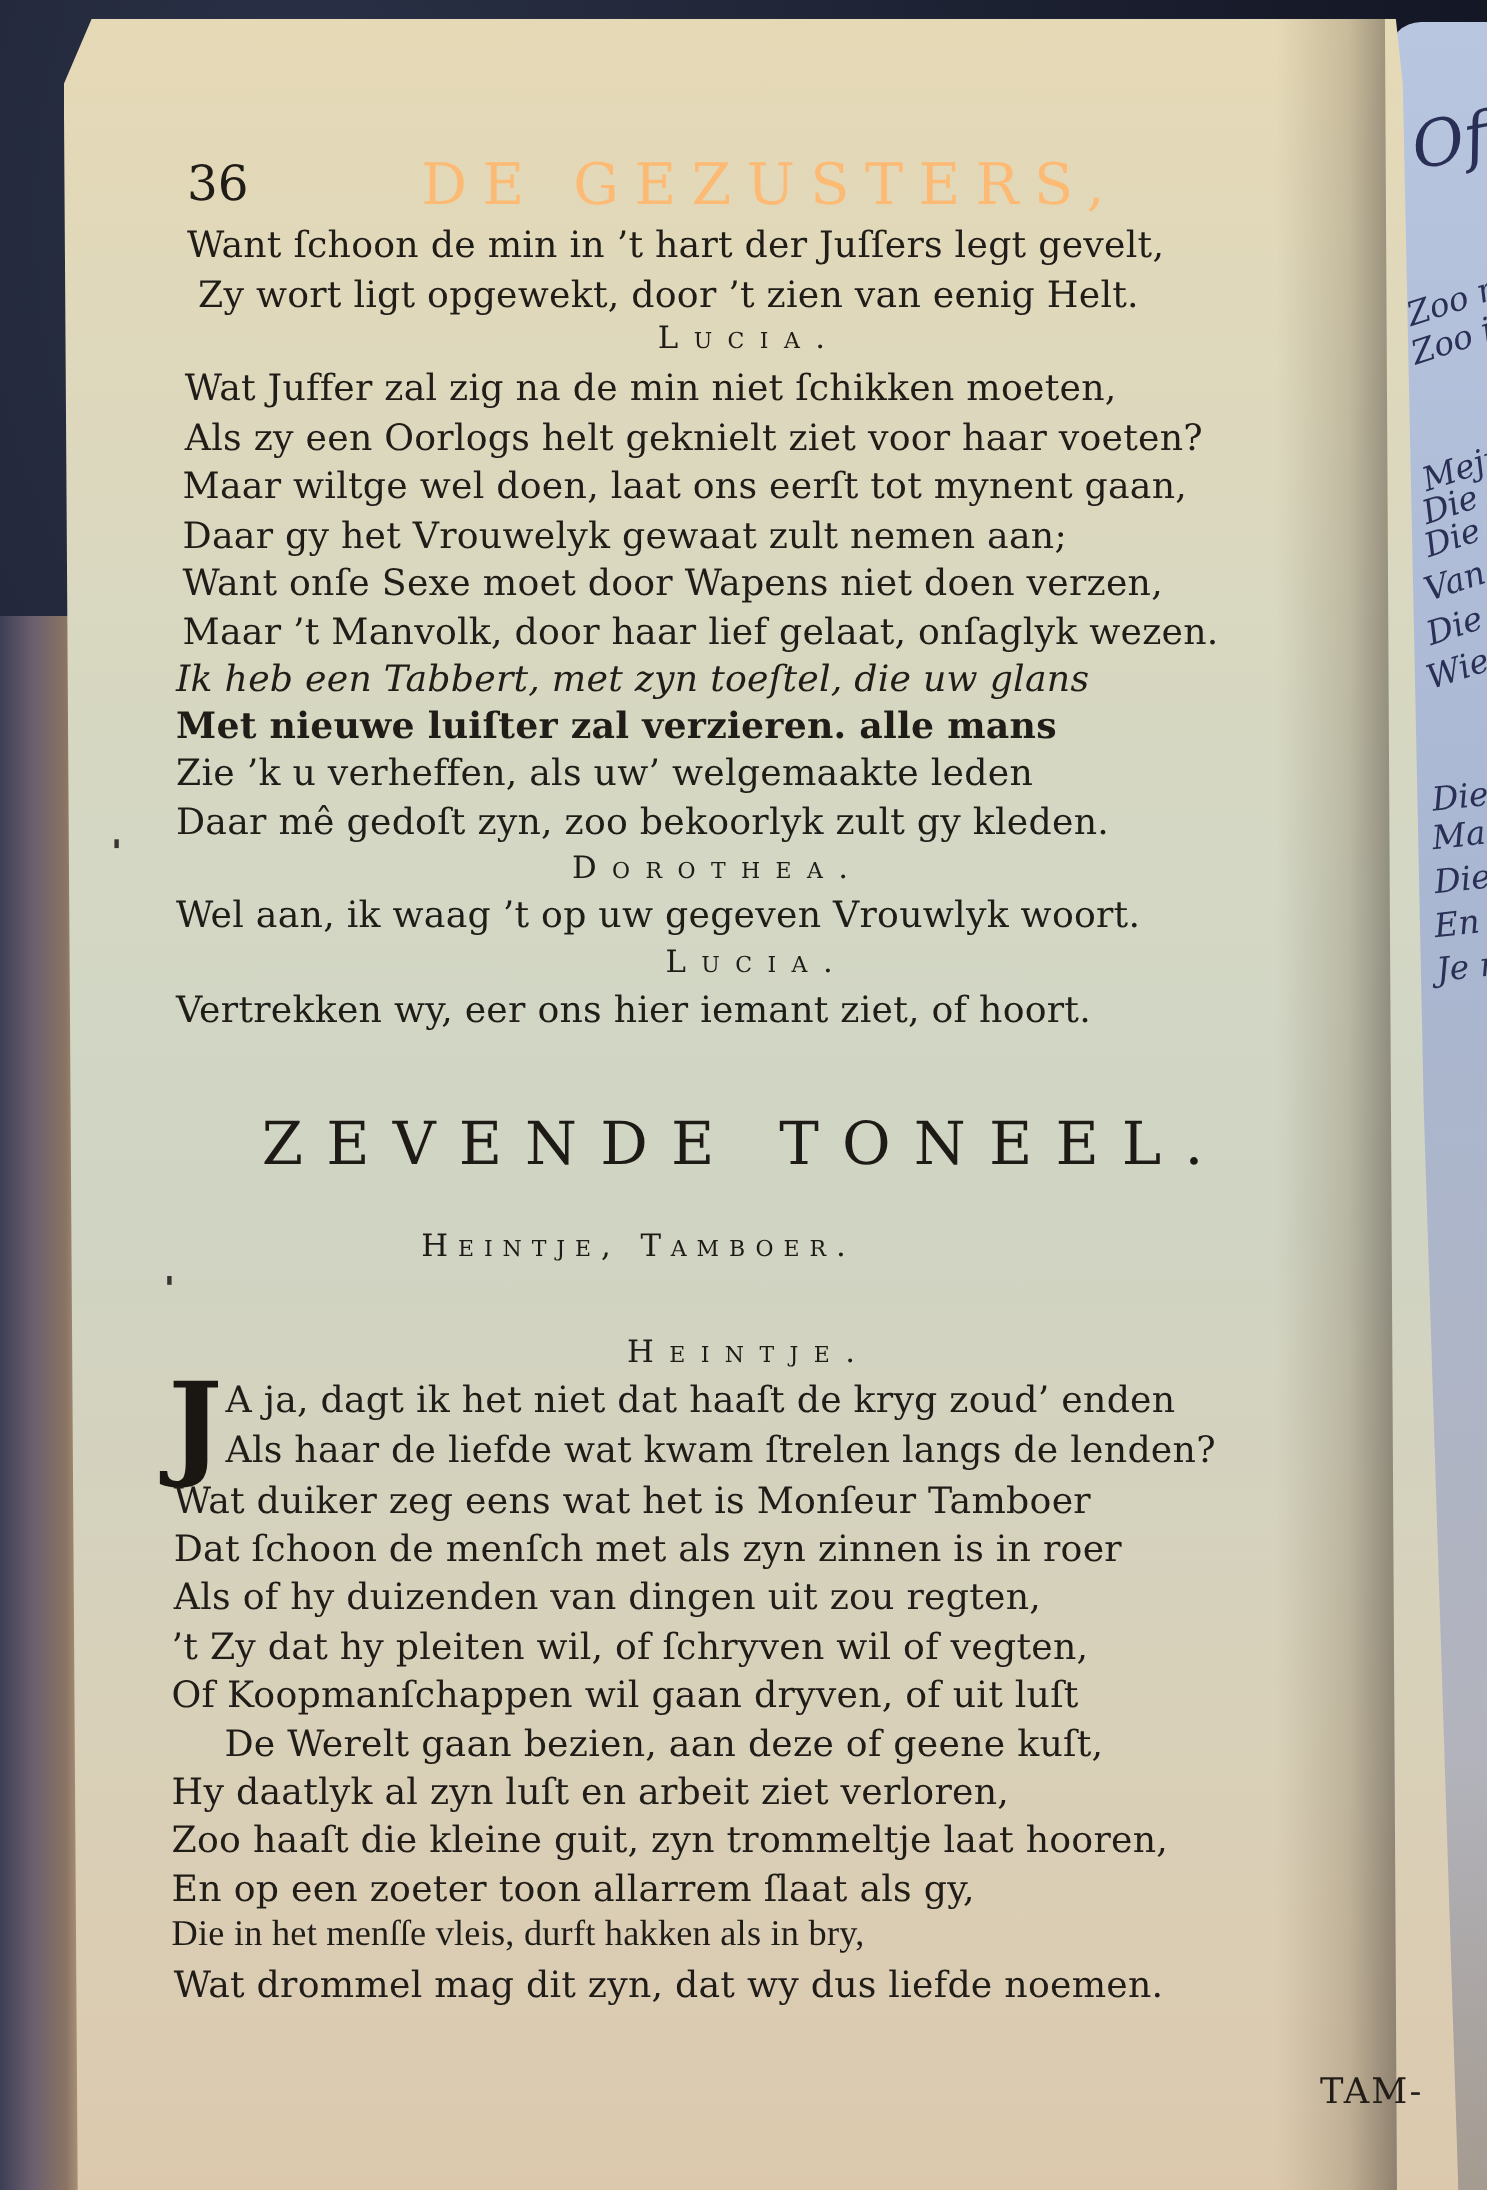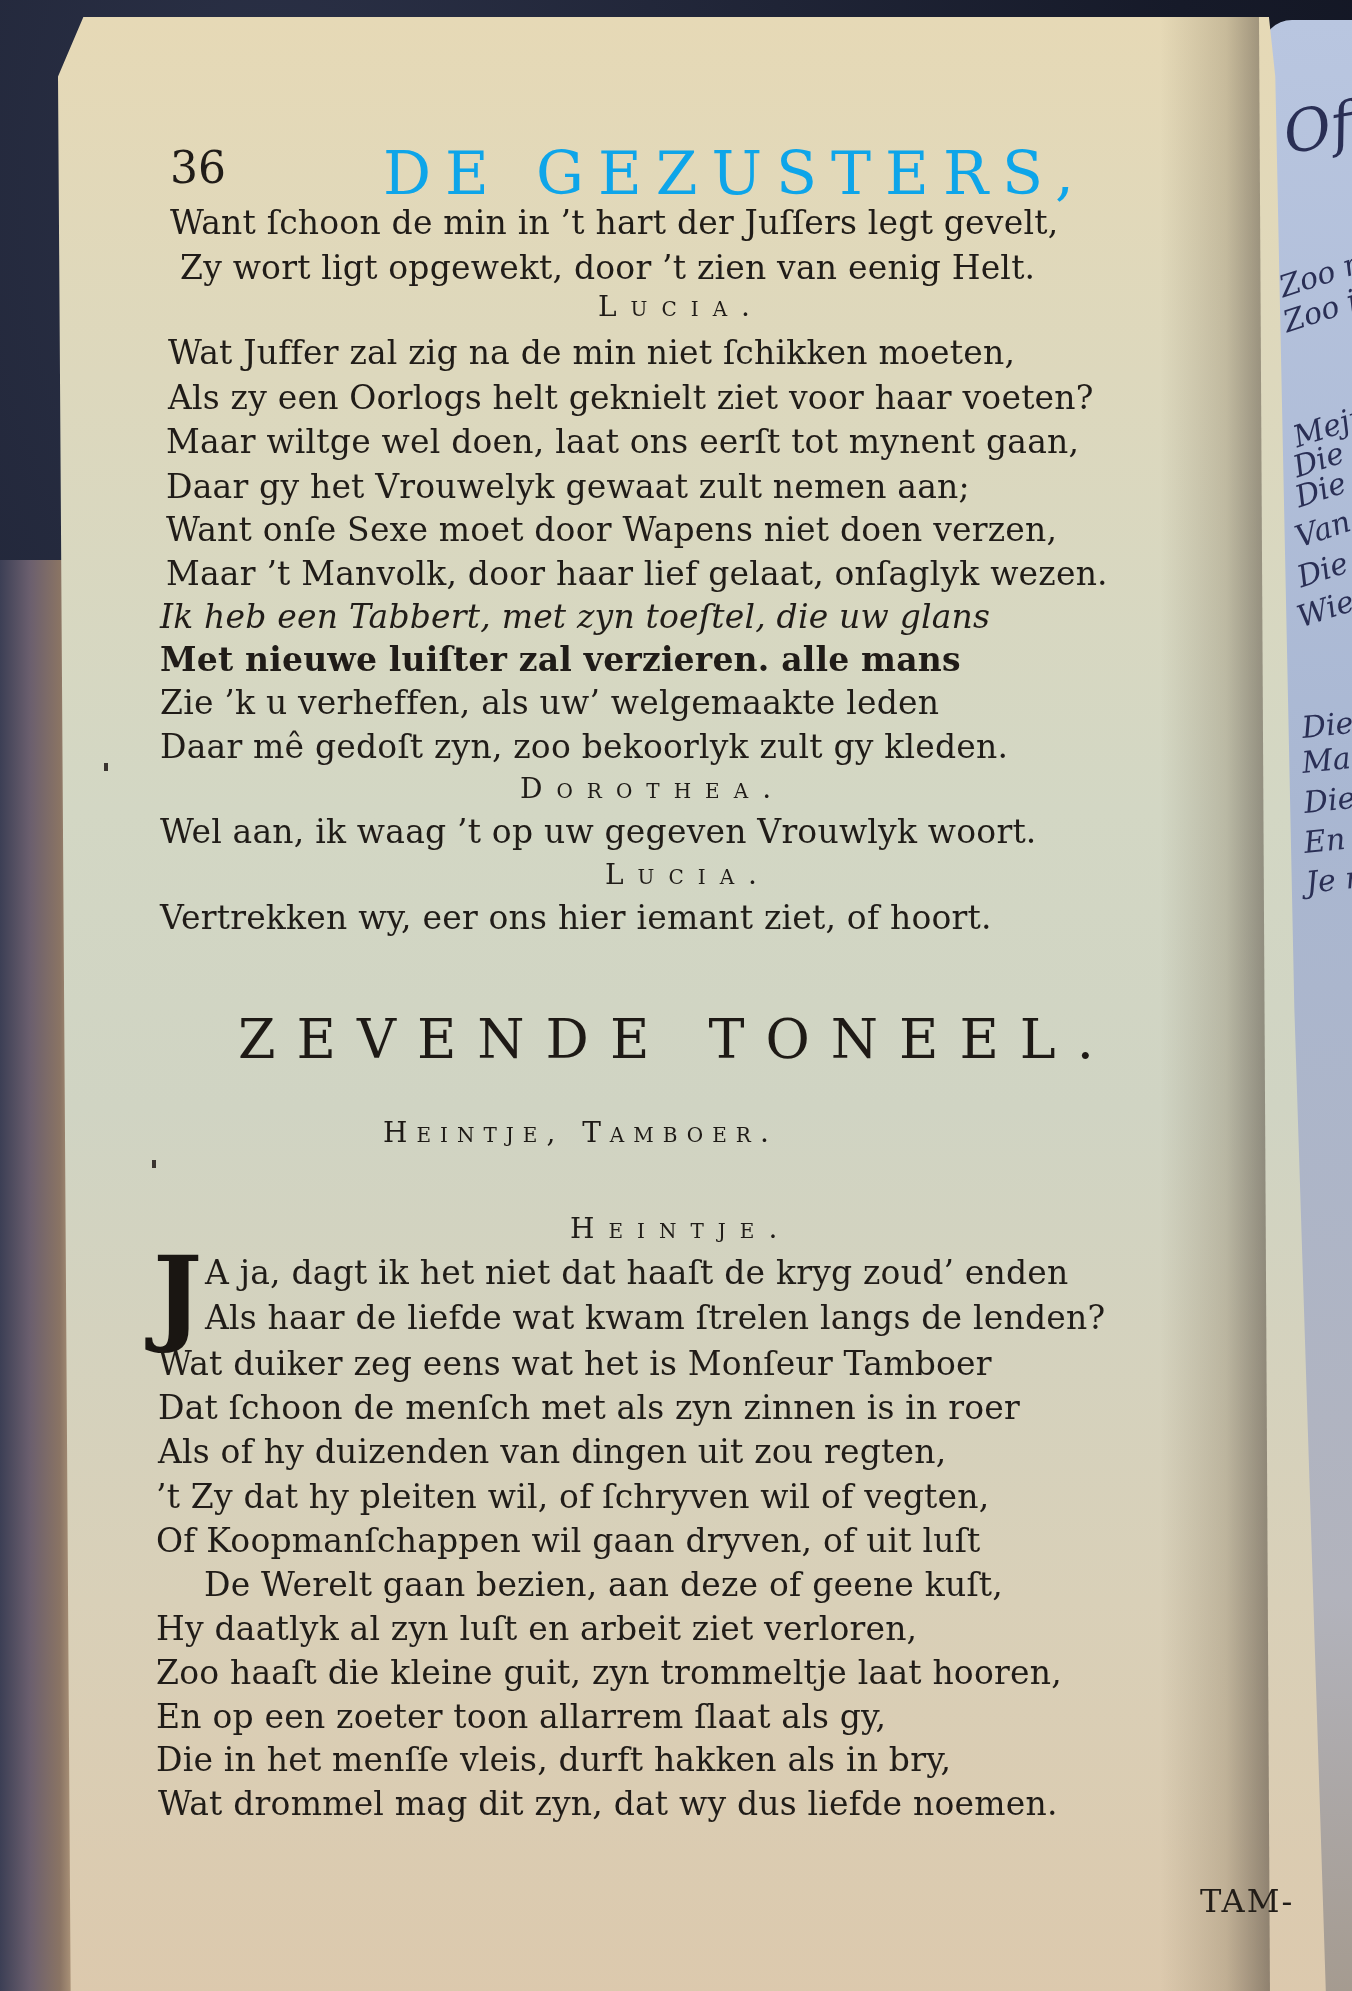--- a/index.html
+++ b/index.html
@@ -45,21 +45,21 @@
     }
     .next-page .frag.big { font-size: 58px; transform: rotate(-10deg); }
     .next-page .frag.straight { transform: rotate(-6deg); }
 
     .line {
       position: absolute; white-space: nowrap; color: #201c18;
       font-size: 33px; letter-spacing: 0.2px;
     }
     .header-num { position: absolute; left: 170px; top: 142px; font-size: 44px; color: #201c18; }
     .header-title {
-      position: absolute; left: 383px; top: 138px; font-size: 60px; color: #0ea5e9;
+      position: absolute; left: 383px; top: 138px; font-size: 52px; color: #fdba74;
       letter-spacing: 14px; white-space: nowrap;
     }
     .speaker {
       position: absolute; white-space: nowrap; color: #201c18;
       font-size: 28px; letter-spacing: 14px; font-variant: small-caps;
     }
     .scene-title {
       position: absolute; left: 238px; top: 1008px; font-size: 54px; color: #1e1a16;
       letter-spacing: 21px; white-space: nowrap;
     }
@@ -137,19 +137,19 @@
 <div class="line" style="left:205px; top:1298px;">Als haar de liefde wat kwam ſtrelen langs de lenden?</div>
 <div class="line" style="left:158px; top:1344px;">Wat duiker zeg eens wat het is Monſeur Tamboer</div>
 <div class="line" style="left:158px; top:1388px;">Dat ſchoon de menſch met als zyn zinnen is in roer</div>
 <div class="line" style="left:158px; top:1432px;">Als of hy duizenden van dingen uit zou regten,</div>
 <div class="line" style="left:156px; top:1477px;">’t Zy dat hy pleiten wil, of ſchryven wil of vegten,</div>
 <div class="line" style="left:156px; top:1521px;">Of Koopmanſchappen wil gaan dryven, of uit luſt</div>
 <div class="line" style="left:156px; top:1565px;margin-left:48px;">De Werelt gaan bezien, aan deze of geene kuſt,</div>
 <div class="line" style="left:156px; top:1609px;">Hy daatlyk al zyn luſt en arbeit ziet verloren,</div>
 <div class="line" style="left:156px; top:1653px;">Zoo haaſt die kleine guit, zyn trommeltje laat hooren,</div>
 <div class="line" style="left:156px; top:1697px;">En op een zoeter toon allarrem ſlaat als gy,</div>
-<div class="line" style="left:156px; top:1740px;">Die in het menſſe vleis, durft hakken als in bry,</div>
+<div class="line" style="left:156px; top:1740px;font-family:Liberation Serif, serif;">Die in het menſſe vleis, durft hakken als in bry,</div>
 <div class="line" style="left:158px; top:1784px;">Wat drommel mag dit zyn, dat wy dus liefde noemen.</div>
 
 <div class="catchword">TAM-</div>
 
 <div class="fold-mark" style="left:104px; top:763px;"></div>
 <div class="fold-mark" style="left:152px; top:1160px;"></div>
 
 </body></html>

